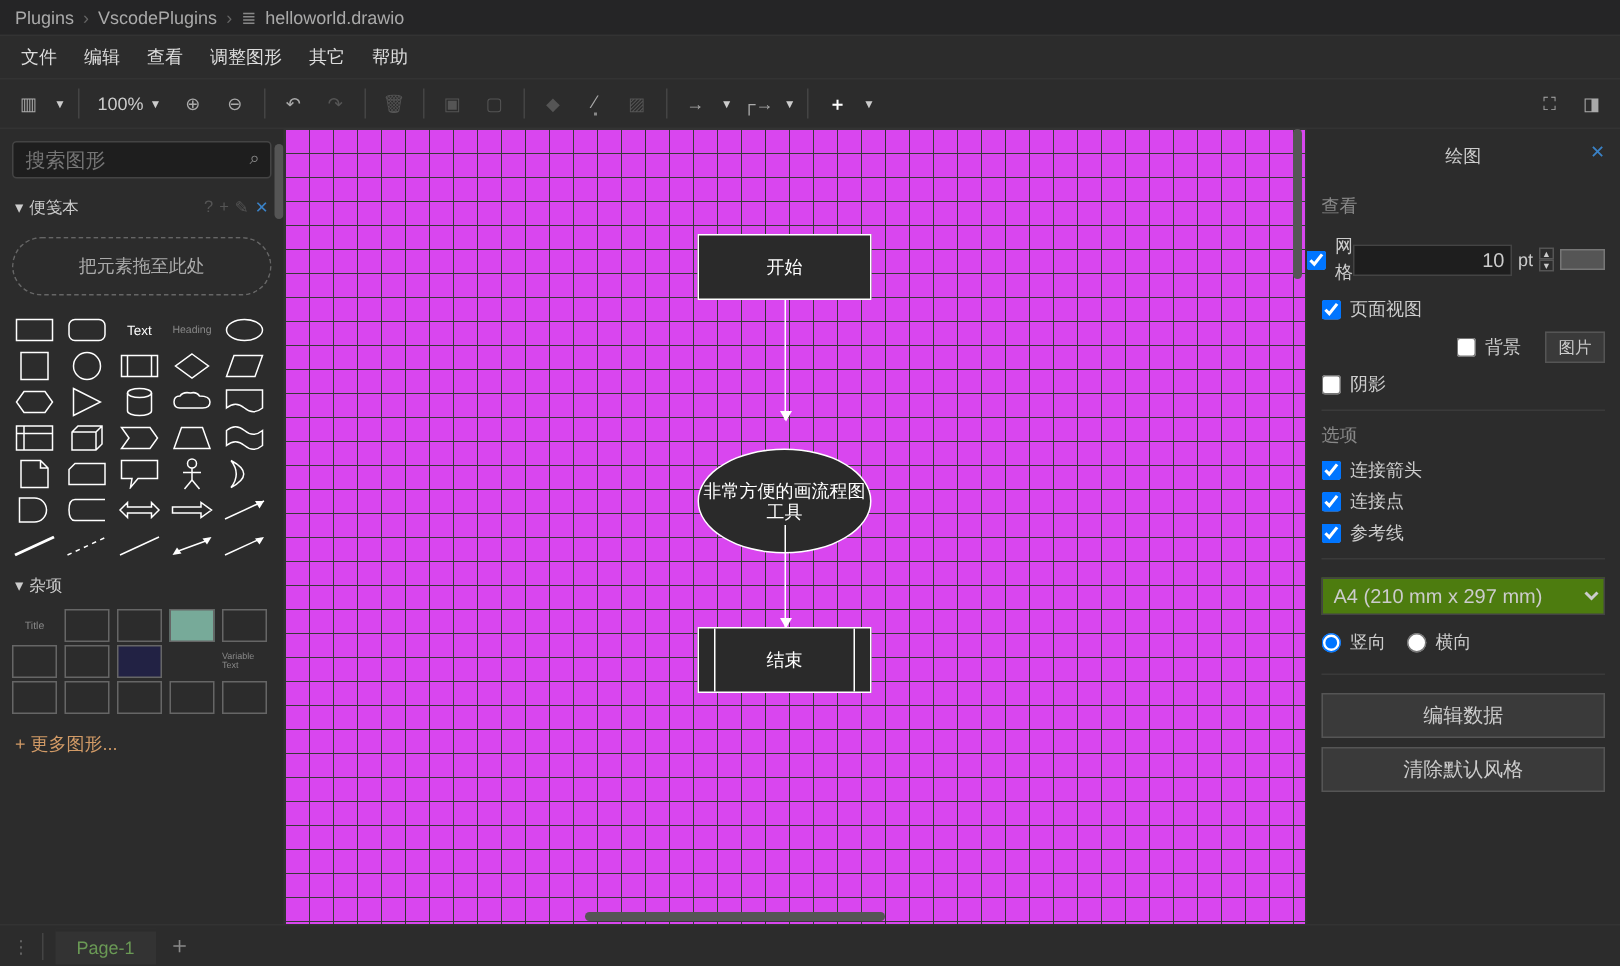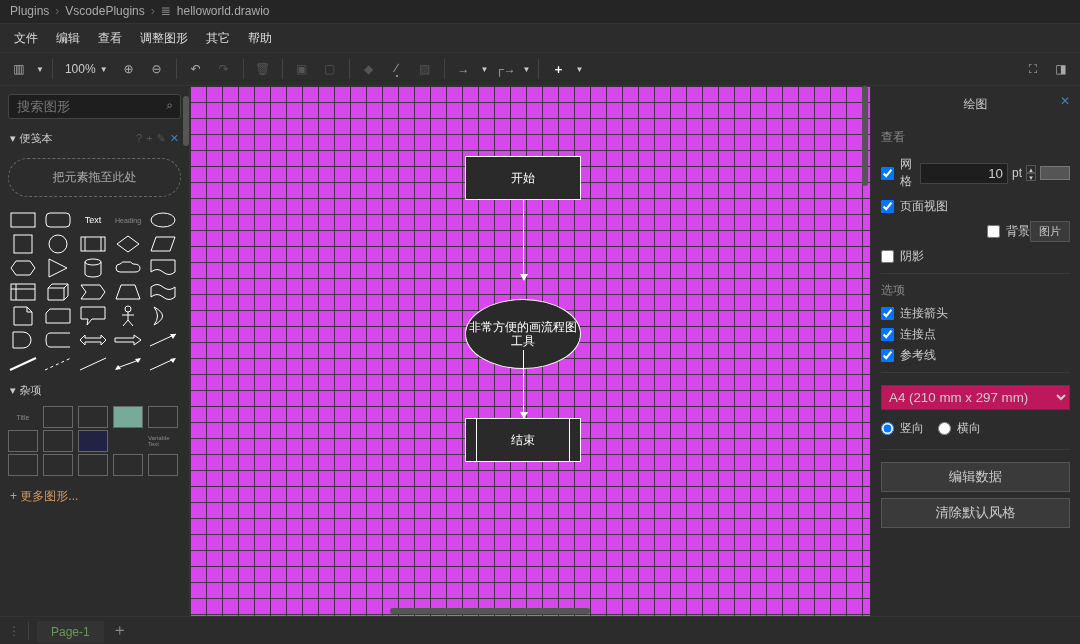--- a/index.html
+++ b/index.html
@@ -1,17 +1,17 @@
 <!DOCTYPE html>
 <html><head>
 <meta charset="utf-8">
 <style>
 * { box-sizing: border-box; margin: 0; padding: 0; }
 body { font-family: -apple-system, "Helvetica Neue", Arial, sans-serif; font-size: 12px; background: #1e1e1e; color: #ccc; width: 1080px; height: 644px; overflow: hidden; }
-.breadcrumb { display: flex; gap: 6px; padding: 4px 10px; background: #252526; color: #aaa; border-bottom: 1px solid #333; height: 24px; }
+.breadcrumb { display: flex; align-items: center; gap: 6px; padding: 4px 10px; background: #252526; color: #aaa; border-bottom: 1px solid #333; height: 24px; }
 .breadcrumb .sep { color: #666; }
 .menubar { display: flex; gap: 18px; padding: 6px 14px; background: #2c2c2c; color: #ddd; height: 28px; }
 .menubar span { cursor: pointer; font-family: Liberation Serif, serif; }
 .toolbar { display: flex; align-items: center; gap: 6px; padding: 4px 8px; background: #2c2c2c; border-top: 1px solid #333; border-bottom: 1px solid #333; height: 34px; }
 .tb-btn { width: 22px; height: 22px; display: flex; align-items: center; justify-content: center; color: #aaa; cursor: pointer; }
 .tb-sep { width: 1px; height: 20px; background: #444; margin: 0 2px; }
 .zoom { display: flex; align-items: center; gap: 4px; padding: 0 4px; }
 .main { display: flex; height: calc(644px - 24px - 28px - 34px - 28px); }
 .sidebar { width: 190px; background: #2c2c2c; border-right: 1px solid #333; display: flex; flex-direction: column; overflow: hidden; position: relative; }
 .sidebar-scroll { width: 6px; background: #555; position: absolute; right: 0; top: 10px; height: 50px; border-radius: 3px; }
@@ -35,29 +35,29 @@
 .node.proc { width: 116px; height: 44px; position: absolute; }
 .proc::before, .proc::after { content: ""; position: absolute; top: 0; bottom: 0; width: 1px; background: #fff; }
 .proc::before { left: 10px; } .proc::after { right: 10px; }
 .edge { position: absolute; left: 50%; width: 0; border-left: 1px solid #fff; }
 .edge::after { content: ""; position: absolute; bottom: -1px; left: -4px; width: 0; height: 0; border-left: 4px solid transparent; border-right: 4px solid transparent; border-top: 7px solid #fff; }
 .rpanel { width: 210px; background: #2c2c2c; border-left: 1px solid #333; padding: 6px 10px; color: #ccc; font-size: 12px; }
 .rpanel .title { text-align: center; padding: 4px 0 8px; color: #ccc; position: relative; }
 .rpanel .close { position: absolute; right: 0; top: 2px; color: #3a82c7; cursor: pointer; }
 .rpanel .subh { color: #888; margin: 8px 0 6px; }
 .rpanel label { display: flex; align-items: center; gap: 6px; margin: 4px 0; }
-.rpanel input[type=text] { width: 88px; background: #1e1e1e; border: 1px solid #444; color: #ccc; padding: 2px 4px; }
+.rpanel input[type=text] { width: 106px; background: #1e1e1e; border: 1px solid #444; color: #ccc; padding: 2px 4px; }
 .grid-row { display: flex; align-items: center; justify-content: flex-end; }
 .grid-ctrl { display: flex; align-items: center; gap: 4px; }
 .grid-ctrl input { width: 40px; text-align: right; }
 .stepper { display: flex; flex-direction: column; }
 .stepper span { width: 10px; height: 8px; font-size: 7px; line-height: 7px; text-align: center; border: 1px solid #555; }
 .swatch { width: 30px; height: 14px; background: #555; border: 1px solid #777; }
-.rpanel button.small { background: #3a3a3a; border: 1px solid #555; color: #ccc; padding: 2px 8px; cursor: pointer; font-size: 11px; }
-.rpanel select { width: 100%; background: #be185d; border: 1px solid #444; color: #ccc; padding: 3px; margin-top: 4px; }
+.rpanel button.small { background: #3a3a3a; border: 1px solid #555; color: #ccc; padding: 2px 8px; cursor: pointer; font-size: 11px; margin-left: 16px; }
+.rpanel select { width: 100%; background: #4d7c0f; border: 1px solid #444; color: #ccc; padding: 3px; margin-top: 4px; }
 .rpanel .btn-row { display: flex; flex-direction: column; gap: 6px; margin-top: 12px; }
 .rpanel .btn-row button { background: #3a3a3a; border: 1px solid #555; color: #ccc; padding: 5px; cursor: pointer; }
 .tabs { display: flex; align-items: center; height: 28px; background: #2c2c2c; border-top: 1px solid #333; padding: 0 8px; gap: 8px; }
 .tab { padding: 4px 14px; color: #6a9955; border-top: 2px solid transparent; cursor: pointer; }
 .tab.active { border-top: 2px solid #2c2c2c; background: #333; }
 .tabs .drag { color: #666; cursor: grab; }
 .right-toolbar { margin-left: auto; display: flex; gap: 6px; }
 hr.sep { border: none; border-top: 1px solid #3a3a3a; margin: 8px 0; }
 </style>
 </head>

